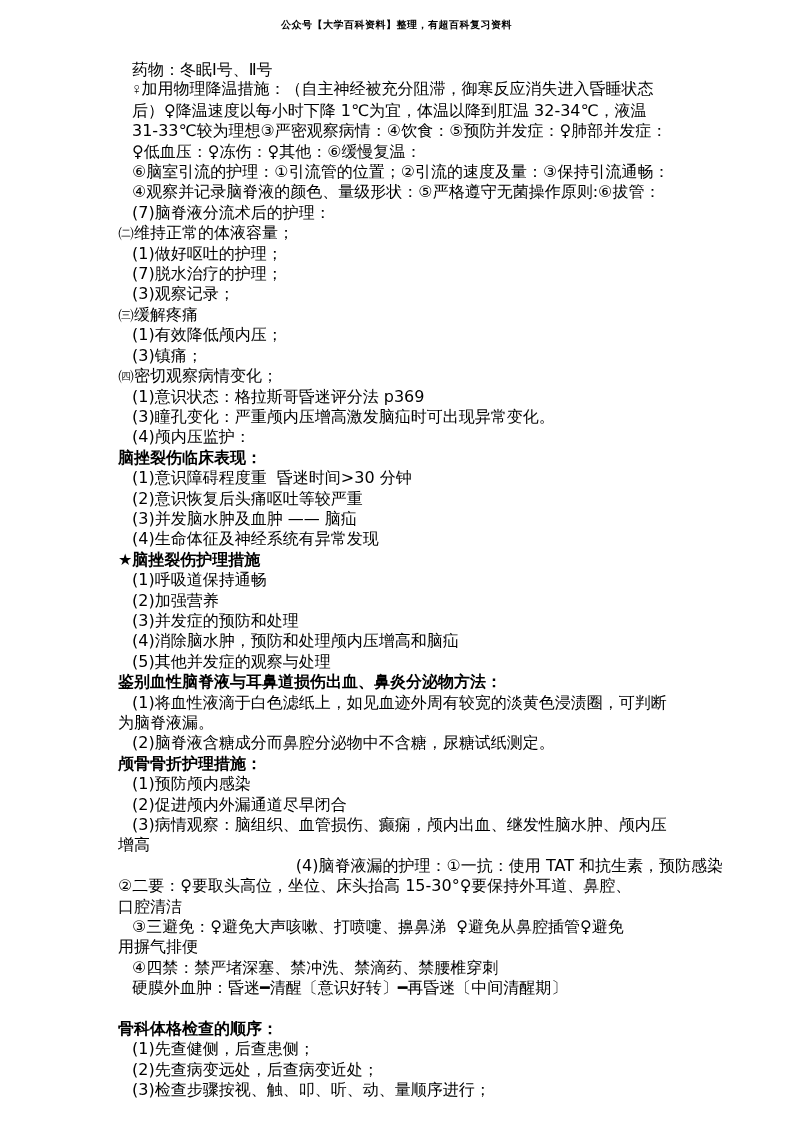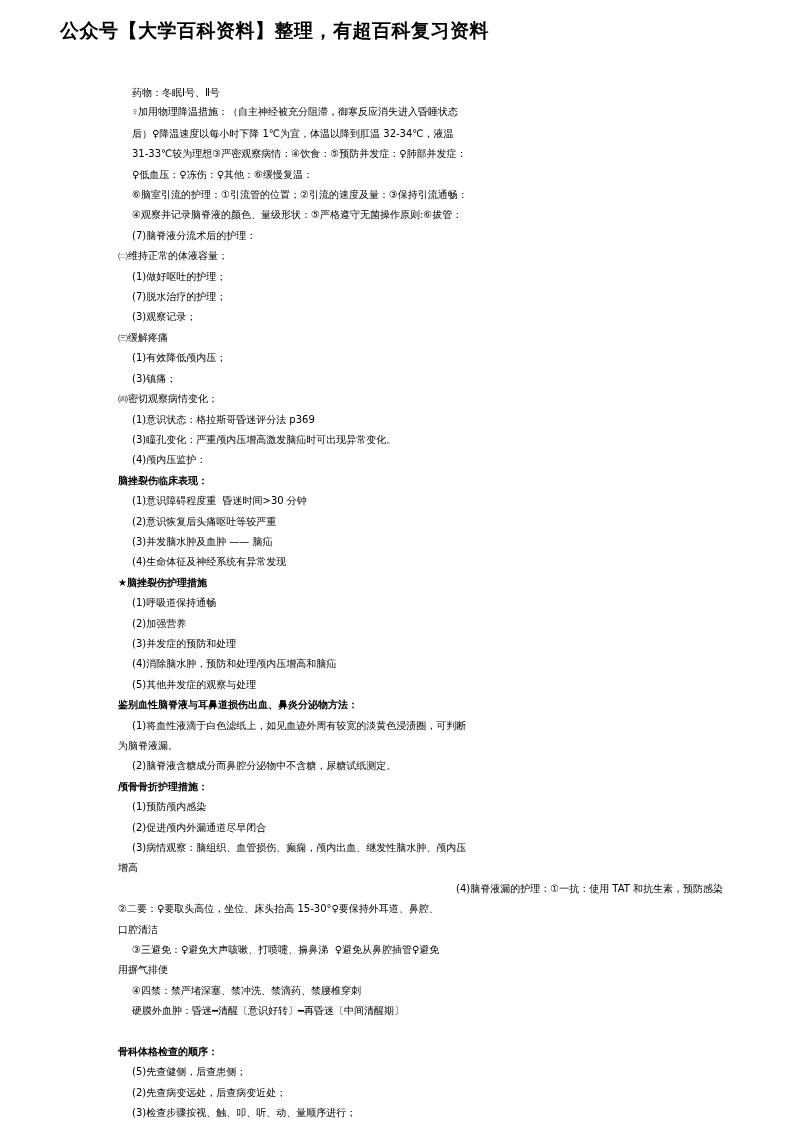--- a/index.html
+++ b/index.html
@@ -15,33 +15,33 @@
     position: relative;
   }
   .page {
     width: 793px;
     height: 1122px;
     box-sizing: border-box;
     padding: 18px 60px 0 60px;
     position: relative;
   }
   .watermark {
-    text-align: left;
-    font-size: 19px;
+    text-align: center;
+    font-size: 10px;
     font-weight: bold;
     letter-spacing: 0.5px;
-    margin-bottom: 39px;
+    margin-bottom: 28px;
     color: #000;
   }
   .content {
     padding-left: 58px;
     padding-right: 10px;
   }
   .line {
-    font-size: 10px;
+    font-size: 16px;
     line-height: 20.4px;
     white-space: pre-wrap;
     word-break: break-all;
   }
   .bold {
     font-weight: bold;
   }
   .ind0 { margin-left: 0; }
   .ind1 { margin-left: 14px; }
   .ind2 { margin-left: 14px; font-family: Liberation Mono, monospace; }
@@ -97,17 +97,17 @@
       <div class="line ind0">增高</div>
       <div class="line ind3">(4)脑脊液漏的护理：①一抗：使用 TAT 和抗生素，预防感染</div>
       <div class="line ind0">②二要：♀要取头高位，坐位、床头抬高 15-30°♀要保持外耳道、鼻腔、</div>
       <div class="line ind0">口腔清洁</div>
       <div class="line ind1">③三避免：♀避免大声咳嗽、打喷嚏、擤鼻涕  ♀避免从鼻腔插管♀避免</div>
       <div class="line ind0">用摒气排便</div>
       <div class="line ind1">④四禁：禁严堵深塞、禁冲洗、禁滴药、禁腰椎穿刺</div>
       <div class="line ind1">硬膜外血肿：昏迷━清醒〔意识好转〕━再昏迷〔中间清醒期〕</div>
       <div class="blank-line"></div>
       <div class="line ind0 bold">骨科体格检查的顺序：</div>
-      <div class="line ind1">(5)先查健侧，后查患侧；</div>
+      <div class="line ind1">(1)先查健侧，后查患侧；</div>
       <div class="line ind1">(2)先查病变远处，后查病变近处；</div>
       <div class="line ind1">(3)检查步骤按视、触、叩、听、动、量顺序进行；</div>
     </div>
 </div>
 
 </body></html>

